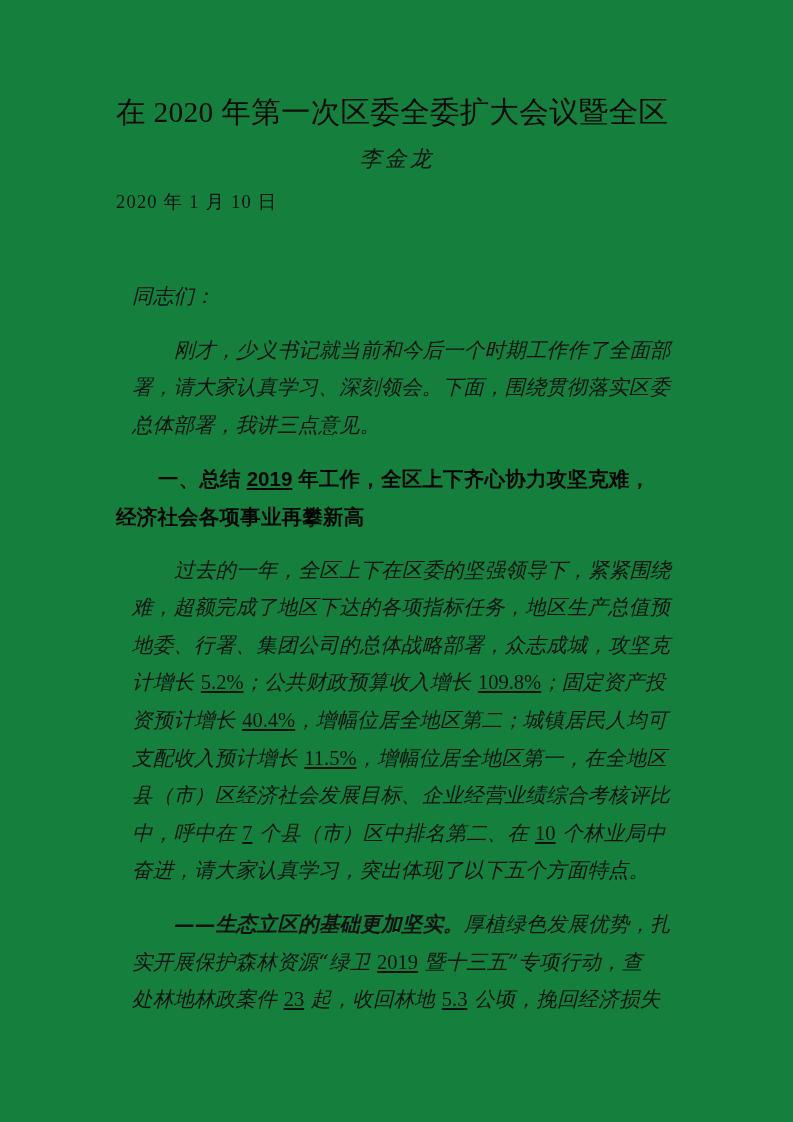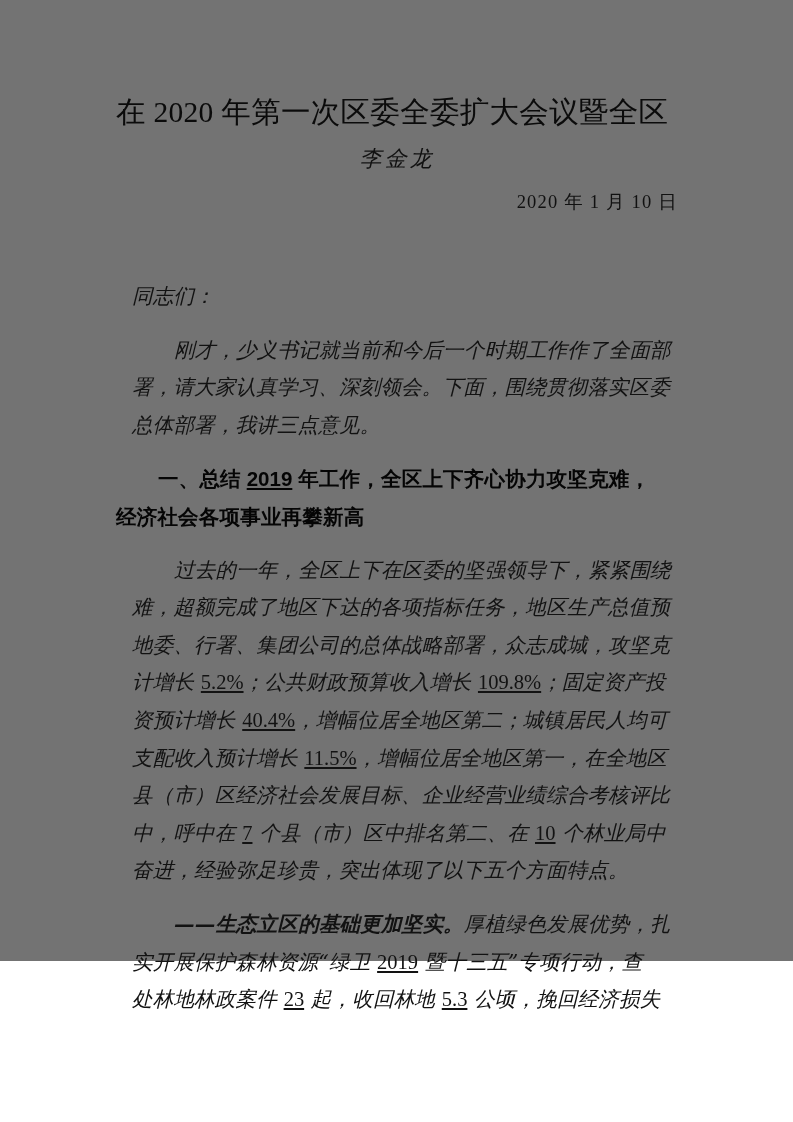--- a/index.html
+++ b/index.html
@@ -16,22 +16,22 @@
     font-family: "Liberation Serif", "DejaVu Serif", serif;
     color: #000000;
     -webkit-font-smoothing: antialiased;
   }
 
   .page {
     position: absolute;
     left: 0;
     top: 0;
     width: 793px;
-    height: 961px;
-    background: #737373;
+    height: 1122px;
+    background: #15803d;
     box-sizing: border-box;
   }
 
   
   .content {
     position: absolute;
     left: 116px;
     top: 0;
     width: 562px;
   }
@@ -66,21 +66,21 @@
     font-weight: normal;
     line-height: 30px;
     letter-spacing: 3px;
     color: #111111;
   }
 
   
   .doc-date {
     margin: 0;
     padding-top: 14px;
-    text-align: right;
+    text-align: left;
     font-family: "Liberation Serif", "DejaVu Serif", serif;
     font-size: 18.5px;
     line-height: 28px;
     letter-spacing: 1.2px;
     color: #111111;
   }
 
   
   .body-block {
     padding-top: 46px;
@@ -174,21 +174,21 @@
 
       <p class="para indent">
         <span class="ln first">过去的一年，全区上下在区委的坚强领导下，紧紧围绕</span>
         <span class="ln">难，超额完成了地区下达的各项指标任务，地区生产总值预</span>
         <span class="ln">地委、行署、集团公司的总体战略部署，众志成城，攻坚克</span>
         <span class="ln">计增长 <span class="num">5.2%</span>；公共财政预算收入增长 <span class="num">109.8%</span>；固定资产投</span>
         <span class="ln">资预计增长 <span class="num">40.4%</span>，增幅位居全地区第二；城镇居民人均可</span>
         <span class="ln">支配收入预计增长 <span class="num">11.5%</span>，增幅位居全地区第一，在全地区</span>
         <span class="ln">县（市）区经济社会发展目标、企业经营业绩综合考核评比</span>
         <span class="ln">中，呼中在 <span class="num">7</span> 个县（市）区中排名第二、在 <span class="num">10</span> 个林业局中</span>
-        <span class="ln">奋进，经验弥足珍贵，突出体现了以下五个方面特点。</span>
+        <span class="ln">奋进，请大家认真学习，突出体现了以下五个方面特点。</span>
       </p>
 
       <p class="para indent">
         <span class="ln first">
           <span class="kbold">——生态立区的基础更加坚实。</span><span>厚植绿色发展优势，扎</span>
         </span>
         <span class="ln">实开展保护森林资源“绿卫 <span class="num">2019</span> 暨十三五”专项行动，查</span>
         <span class="ln">处林地林政案件 <span class="num">23</span> 起，收回林地 <span class="num">5.3</span> 公顷，挽回经济损失</span>
       </p>
 

